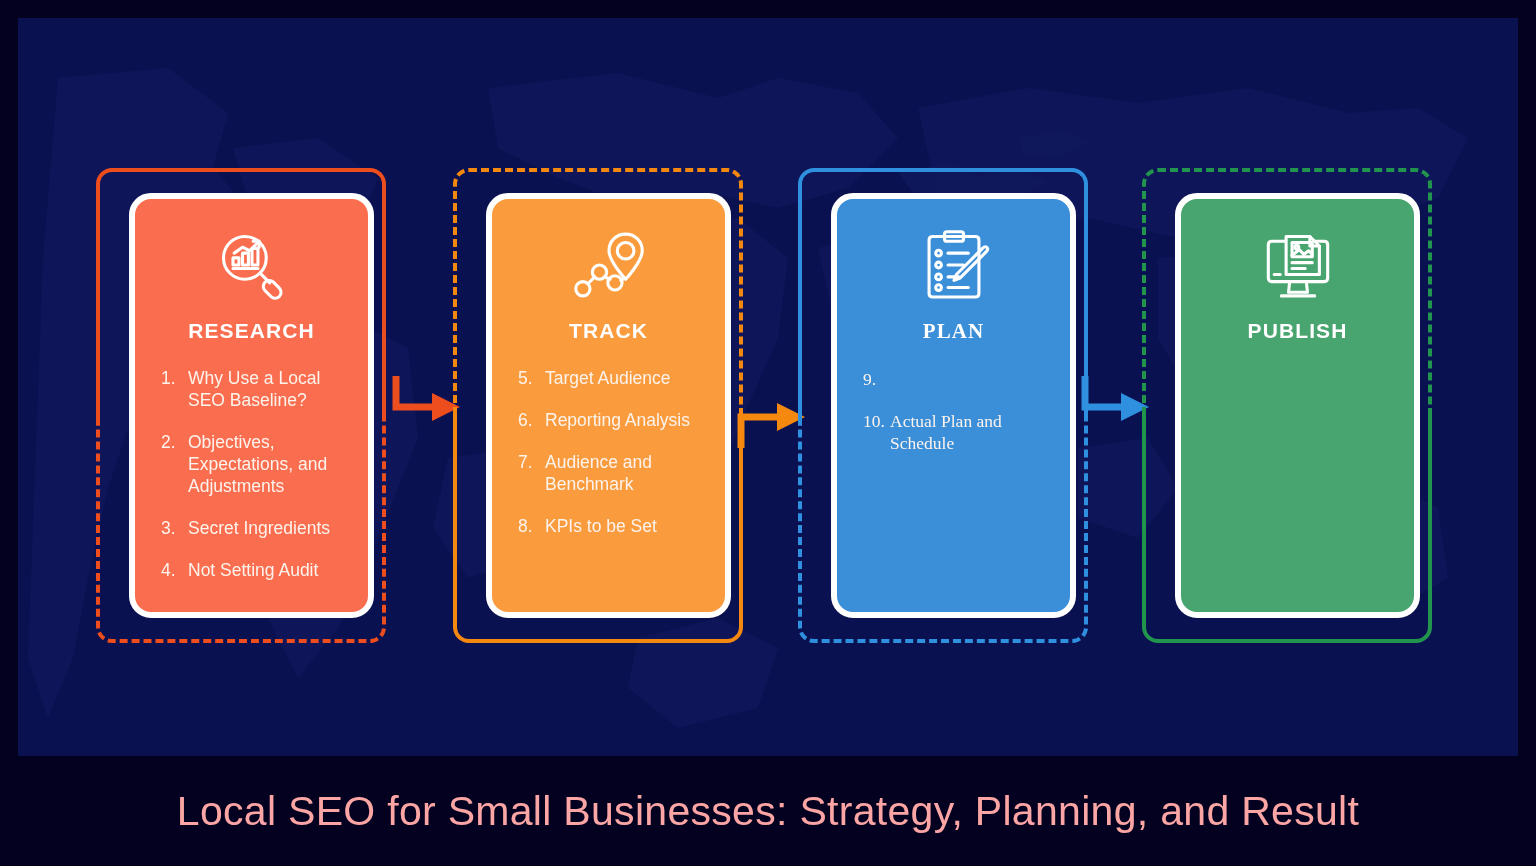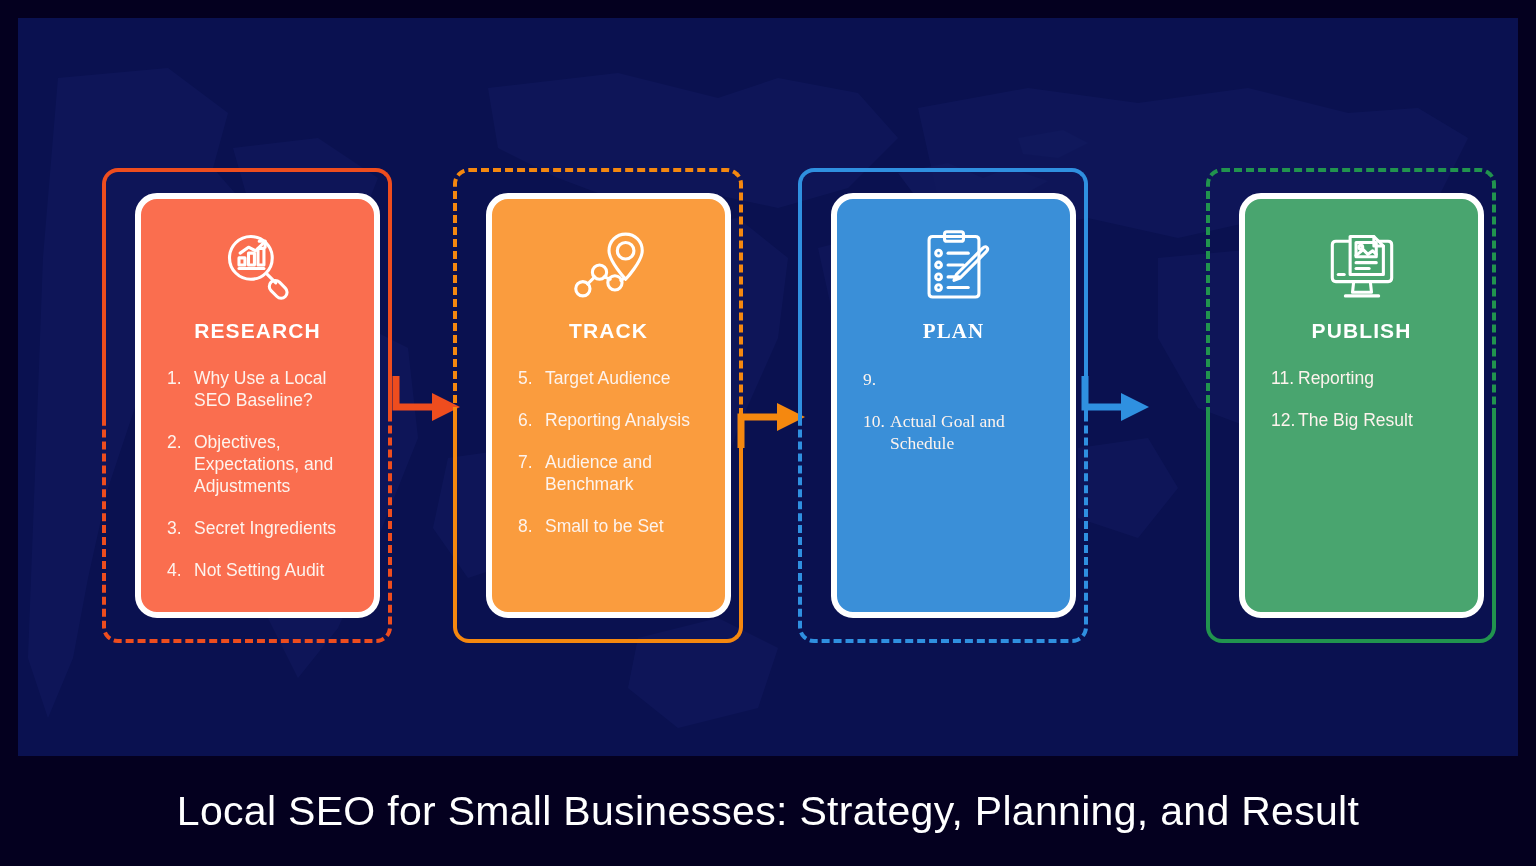--- a/index.html
+++ b/index.html
@@ -45,21 +45,21 @@
     top: 756px;
     width: 1536px;
     height: 110px;
     background: #04001f;
     display: flex;
     align-items: center;
     justify-content: center;
   }
 
   .poster-title {
-    color: #ffffff;
+    color: #fca5a5;
     font-size: 41px;
     font-weight: 400;
     letter-spacing: 0.3px;
     white-space: nowrap;
   }
 
   
   .steps {
     position: absolute;
     left: 0;
@@ -68,24 +68,24 @@
     height: 738px;
   }
 
   .step {
     position: absolute;
     top: 150px;
     width: 290px;
     height: 475px;
   }
 
-  .step-1 { left: 84px; }
+  .step-1 { left: 78px; }
   .step-2 { left: 435px; }
   .step-3 { left: 780px; font-family: Liberation Serif, serif; }
-  .step-4 { left: 1188px; }
+  .step-4 { left: 1124px; }
 
   
   .frame {
     position: absolute;
     left: 0; top: 0;
     width: 290px;
     height: 475px;
     pointer-events: none;
   }
 
@@ -289,21 +289,21 @@
             <div class="li">
               <span class="num">6.</span>
               <span class="txt">Reporting Analysis</span>
             </div>
             <div class="li">
               <span class="num">7.</span>
               <span class="txt">Audience and Benchmark</span>
             </div>
             <div class="li">
               <span class="num">8.</span>
-              <span class="txt">Small to be Set</span>
+              <span class="txt">KPIs to be Set</span>
             </div>
           </div>
         </div>
       </div>
 
       <div class="arrow" style="left:717px; top:368px;">
         <svg width="80" height="70" viewBox="0 0 80 70" fill="none">
           <path d="M6 62 L6 31 L46 31" stroke="#f5880f" stroke-width="7" fill="none"></path>
           <polygon points="42,17 70,31 42,45" fill="#f5880f"></polygon>
         </svg>
@@ -328,21 +328,21 @@
             <line x1="27" y1="51" x2="44" y2="51"></line>
             <path d="M56 18 C59 15 62 18 59 21 L37 43 L32 45 L34 40 Z"></path>
           </svg>
           <div class="card-title">PLAN</div>
           <div class="card-list">
             <div class="li">
               <span class="num">9.</span>
             </div>
             <div class="li">
               <span class="num">10.</span>
-              <span class="txt">Actual Goal and Schedule</span>
+              <span class="txt">Actual Plan and Schedule</span>
             </div>
           </div>
         </div>
       </div>
 
       <div class="arrow" style="left:1061px; top:352px;">
         <svg width="80" height="70" viewBox="0 0 80 70" fill="none">
           <path d="M6 6 L6 37 L46 37" stroke="#2f90e0" stroke-width="7" fill="none"></path>
           <polygon points="42,23 70,37 42,51" fill="#2f90e0"></polygon>
         </svg>
@@ -361,30 +361,20 @@
             <line x1="12" y1="40" x2="17" y2="40"></line>
             <path d="M22 8 H42 L50 16 V40 H22 Z" fill="#49a56f"></path>
             <polyline points="42,8 42,16 50,16"></polyline>
             <rect x="27" y="13" width="17" height="12"></rect>
             <circle cx="31" cy="17" r="1.6"></circle>
             <polyline points="27,24 33,19 37,23 41,20 44,23"></polyline>
             <line x1="27" y1="30" x2="44" y2="30"></line>
             <line x1="27" y1="35" x2="38" y2="35"></line>
           </svg>
           <div class="card-title">PUBLISH</div>
-          <div class="card-list">
-            <div class="li">
-              <span class="num">11.</span>
-              <span class="txt">Reporting</span>
-            </div>
-            <div class="li">
-              <span class="num">12.</span>
-              <span class="txt">The Big Result</span>
-            </div>
-          </div>
         </div>
       </div>
 
     </div>
   </div>
 
   <div class="titleband">
     <div class="poster-title">Local SEO for Small Businesses: Strategy, Planning, and Result</div>
   </div>
 

